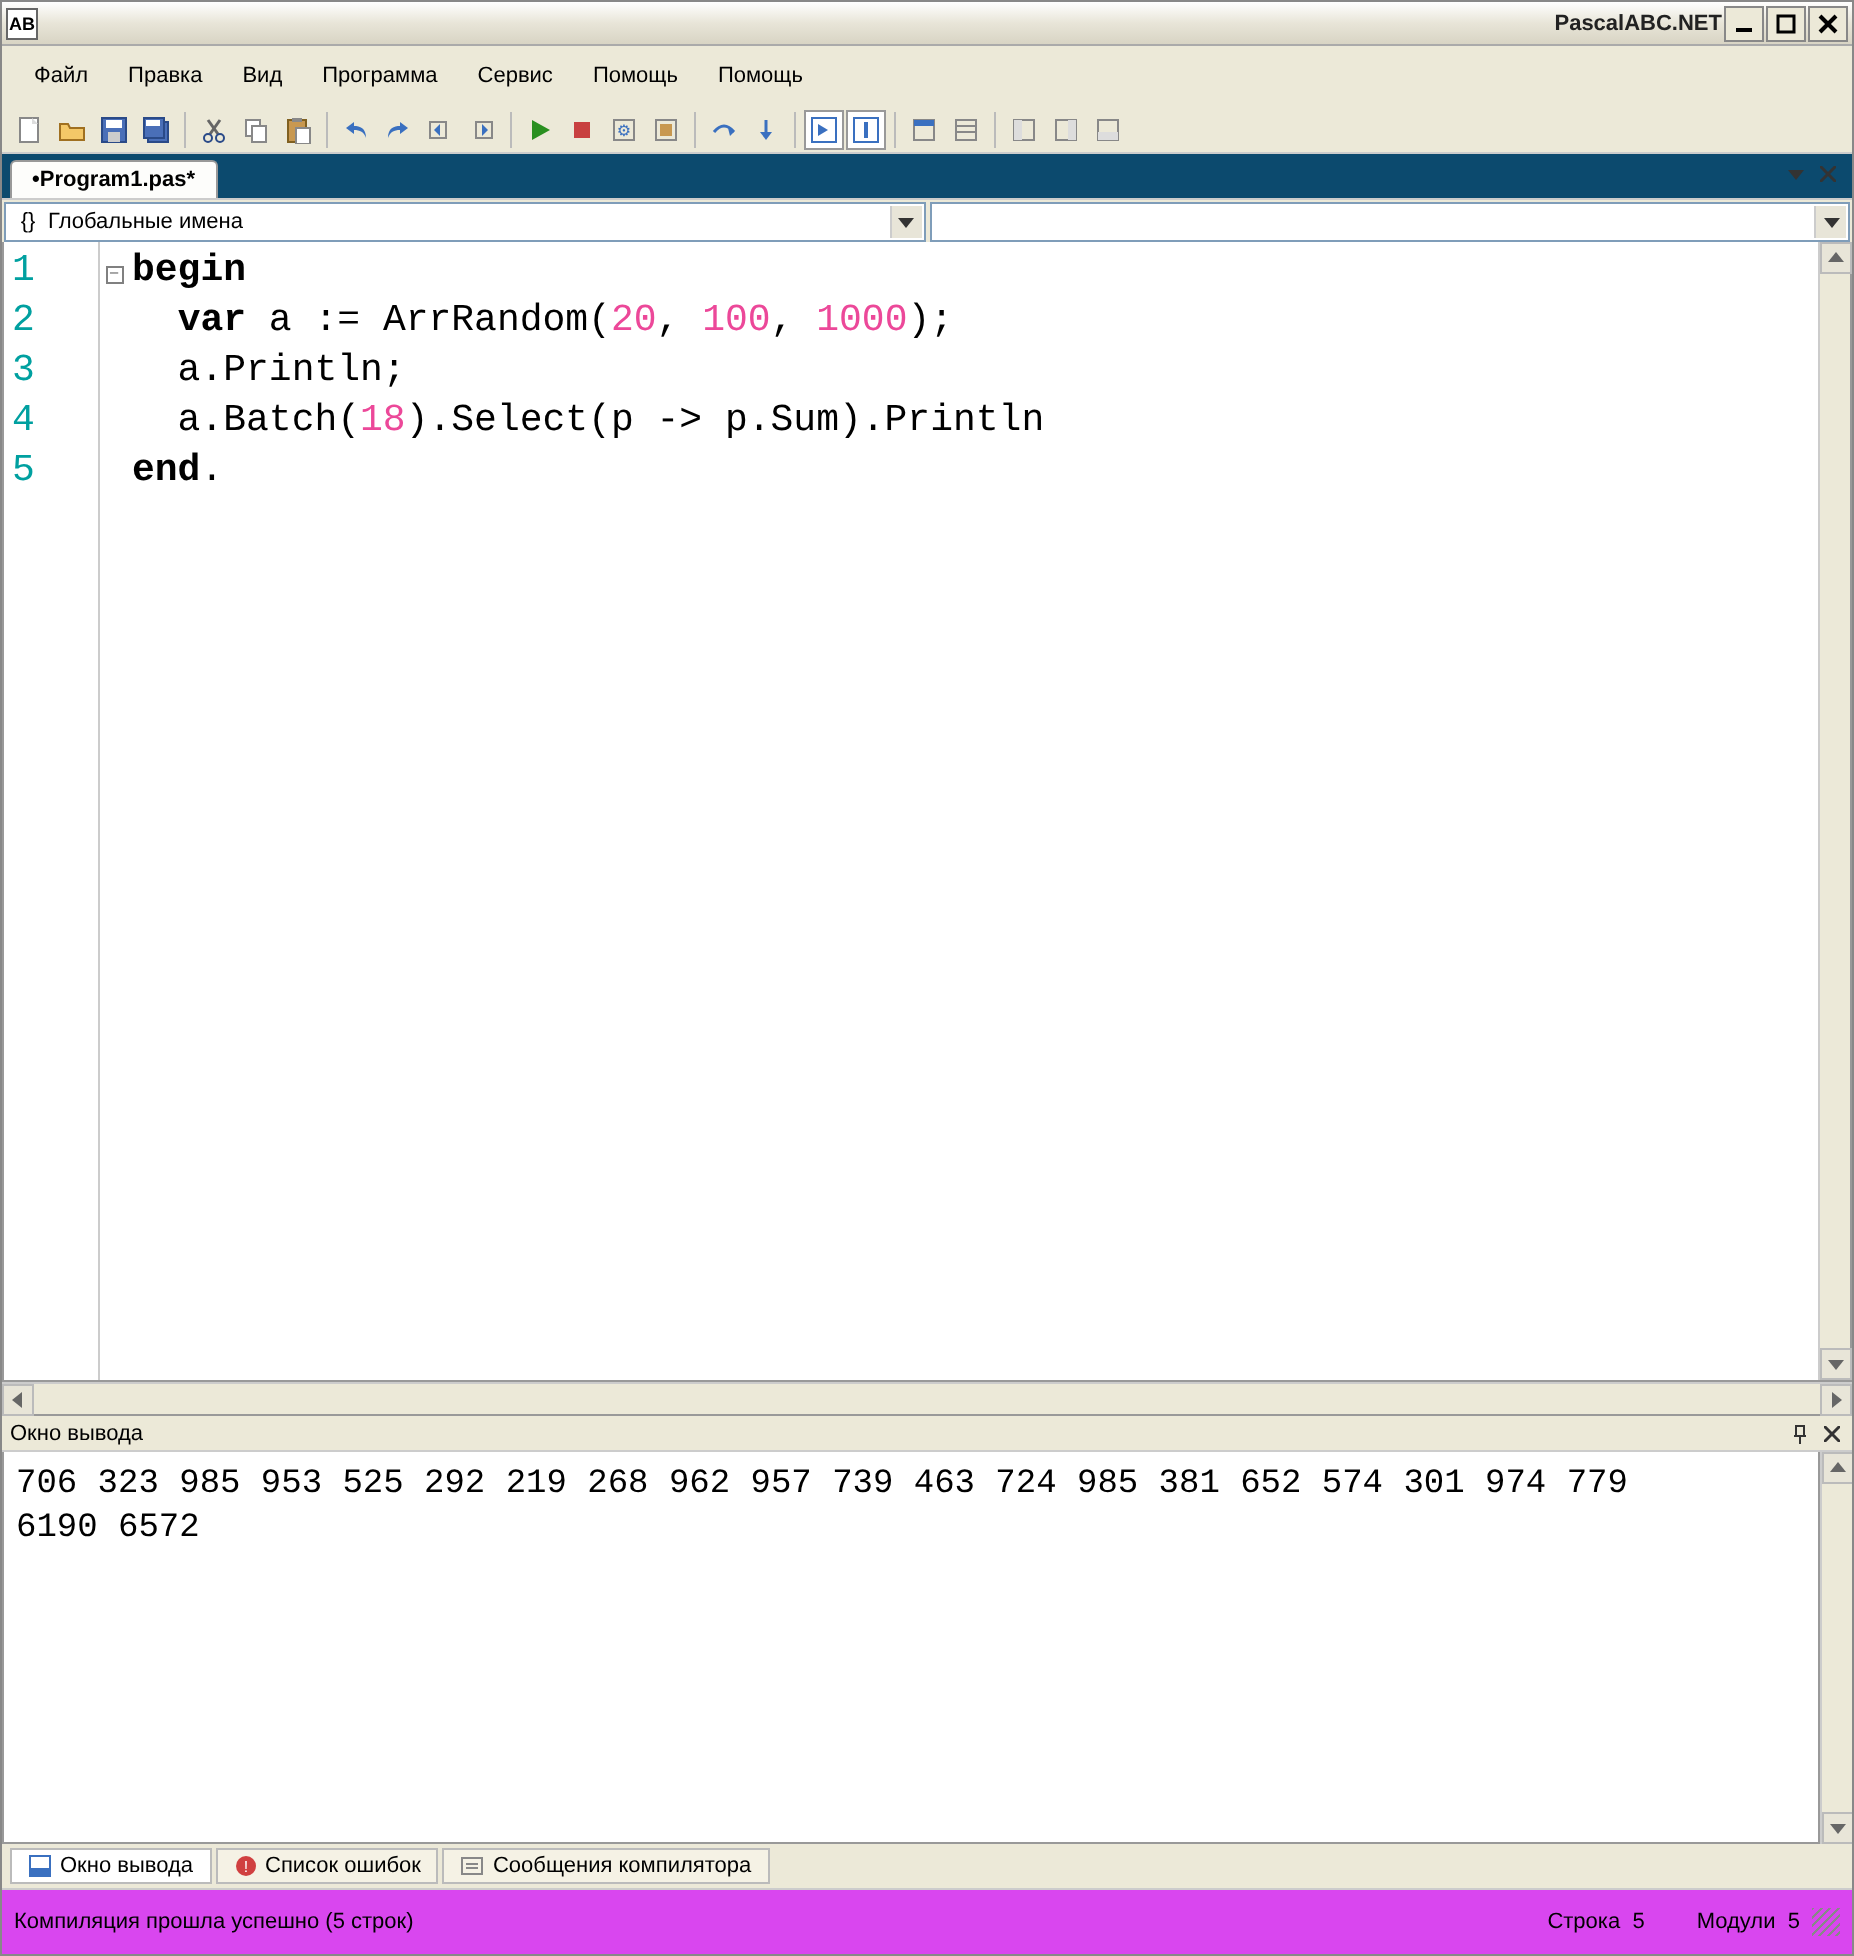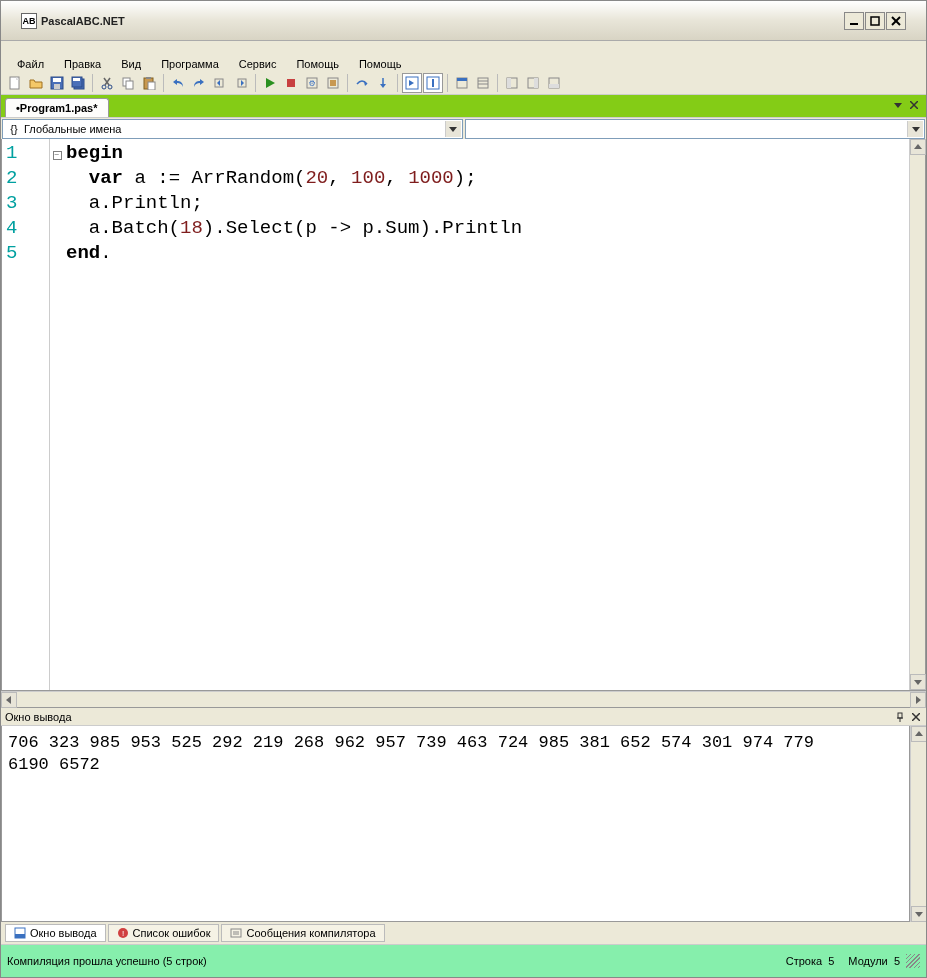--- a/index.html
+++ b/index.html
@@ -9,26 +9,27 @@
   background: #ece9d8;
   width: 927px;
   height: 978px;
   display: flex;
   flex-direction: column;
   border: 1px solid #888;
 }
 
 
 .titlebar {
-  height: 40px;
+  height: 22px;
   background: linear-gradient(to bottom, #fff 0%, #e8e5d8 50%, #d8d4c4 100%);
   display: flex;
   align-items: center;
-  padding: 0 20px;
+  padding: 0 2px;
   border-bottom: 1px solid #aaa;
+  text-align: right;
 }
 .app-icon {
   width: 16px; height: 16px;
   margin-right: 4px;
   display: inline-flex;
   align-items: center;
   justify-content: center;
   font-size: 9px;
   font-weight: bold;
   border: 1px solid #666;
@@ -43,21 +44,21 @@
   display: flex; align-items: center; justify-content: center;
   margin-left: 1px;
   cursor: pointer;
 }
 .winbtn svg { width: 10px; height: 10px; }
 
 
 .menubar {
   height: 20px;
   display: flex;
-  align-items: flex-start;
+  align-items: center;
   padding: 15px 6px;
   background: #ece9d8;
 }
 .menuitem { padding: 2px 10px; cursor: pointer; }
 
 
 .toolbar {
   height: 24px;
   display: flex;
   align-items: center;
@@ -73,21 +74,21 @@
   border: 1px solid transparent;
 }
 .tsep { width: 1px; height: 18px; background: #bbb; margin: 0 3px; }
 
 
 .tabstrip {
   height: 22px;
   display: flex;
   align-items: flex-end;
   padding: 0 4px;
-  background: #84cc16;
+  background: #0c4a6e;
   position: relative;
 }
 .tab {
   padding: 3px 10px;
   border: 1px solid #999;
   border-bottom: none;
   background: #fdfdfb;
   border-radius: 3px 3px 0 0;
   font-size: 11px;
   font-weight: bold;
@@ -181,21 +182,21 @@
 .code {
   flex: 1;
   font-family: "Courier New", monospace;
   font-size: 19px;
   line-height: 25px;
   padding: 2px 0 0 2px;
   white-space: pre;
   overflow: hidden;
 }
 .kw { font-weight: bold; color: #000; }
-.num { color: #7f1d1d; text-align: center; }
+.num { color: #ec4899; text-align: center; }
 .editor-vscroll {
   width: 16px;
   background: #ece9d8;
   border-left: 1px solid #ccc;
   position: relative;
 }
 .scroll-arrow {
   width: 16px; height: 16px;
   background: #e8e5d8;
   border: 1px solid #bbb;
@@ -267,31 +268,31 @@
   align-items: center;
   gap: 4px;
   cursor: pointer;
 }
 .btab.active { background: #fff; }
 .btab-ico { width: 12px; height: 12px; display:inline-flex; align-items:center; justify-content:center;}
 
 
 .statusbar {
   height: 20px;
-  background: #86efac;
+  background: #d946ef;
   display: flex;
   align-items: center;
   padding: 16px 6px;
   border-top: 1px solid #ccc;
   font-size: 11px;
 }
 .status-right {
   margin-left: auto;
   display: flex;
-  gap: 14px;
+  gap: 26px;
 }
 .grip {
   width: 14px; height: 14px;
   margin-left: 6px;
   background-image: repeating-linear-gradient(135deg, #888 0, #888 1px, transparent 1px, transparent 3px);
 }
 </style>
 </head>
 <body>
 

